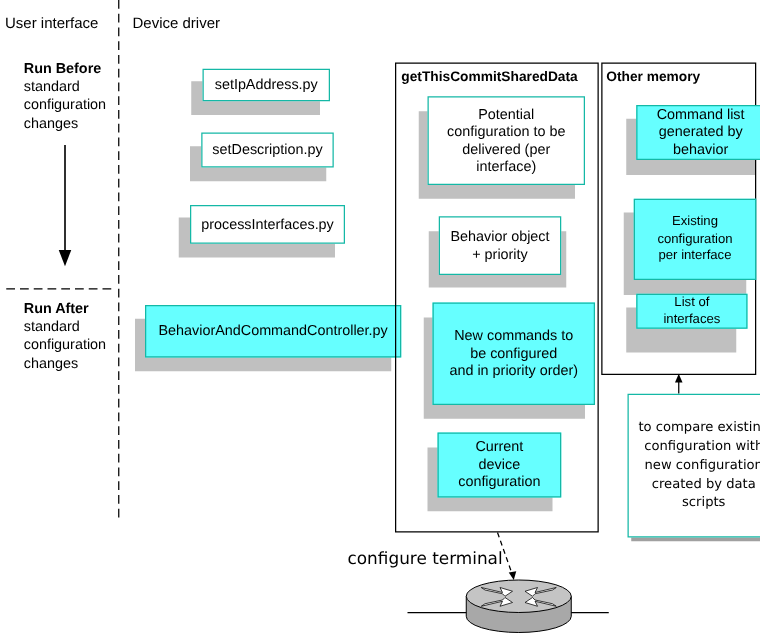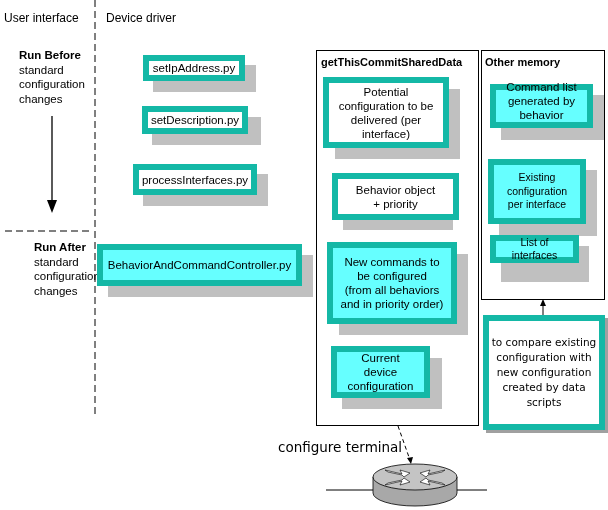--- a/index.html
+++ b/index.html
@@ -2,23 +2,23 @@
 <html><head>
   <meta charset="utf-8">
   <style>
     html, body { margin: 0; padding: 0; background: #ffffff; }
     body { width: 608px; height: 510px; position: relative; overflow: hidden;
            font-family: "Liberation Sans", sans-serif; color: #000; }
     .abs { position: absolute; }
     .hdr { font-weight: normal; font-size: 12px; }
     .side { font-size: 11.5px; line-height: 14.5px; }
     .shadow { position: absolute; background: #c0c0c0; }
-    .box { position: absolute; border: 6px solid #14b8a6; box-sizing: border-box;
+    .box { position: absolute; border: 1px solid #14b8a6; box-sizing: border-box;
            display: flex; align-items: center; justify-content: center;
-           text-align: center; font-size: 11.5px; line-height: 14px; background: #fff; }
+           text-align: center; font-size: 11.5px; line-height: 14px; background: #fff; margin-left: 19px; }
     .box.cyan { background: #66ffff; }
     .container { position: absolute; border: 1px solid #000; box-sizing: border-box; background: transparent; }
     .ctitle { position: absolute; font-weight: bold; font-size: 11px; white-space: nowrap; }
     .work { font-family: "DejaVu Sans", sans-serif; font-size: 10.5px; line-height: 15px;
             background: #fff; box-shadow: 3px 3px 0 #a0a0a0; padding: 0 2px; }
     .caption { font-family: "DejaVu Sans", sans-serif; font-size: 13.5px; white-space: nowrap; }
     svg { position: absolute; left: 0; top: 0; }
   </style>
 </head>
 <body>
@@ -60,21 +60,21 @@
 
 <div class="abs hdr" style="left:4px; top:11px;">User interface</div>
 <div class="abs hdr" style="left:106px; top:11px;">Device driver</div>
 
 <div class="abs side" style="left:19px; top:48px;">
   <div style="font-weight:bold;">Run Before</div>
   <div>standard</div>
   <div>configuration</div>
   <div>changes</div>
 </div>
-<div class="abs side" style="left:34px; top:240px;">
+<div class="abs side" style="left:19px; top:240px;">
   <div style="font-weight:bold;">Run After</div>
   <div>standard</div>
   <div>configuration</div>
   <div>changes</div>
 </div>
 
 <div class="shadow" style="left:153px; top:65px; width:103px; height:27px;"></div>
 <div class="box" style="left:143px; top:55px; width:102px; height:26px;">
   <span>setIpAddress.py</span>
 </div>
@@ -101,33 +101,32 @@
 <div class="box" style="left:323px; top:77px; width:126px; height:71px;">
   <div>
     <div>Potential</div>
     <div>configuration to be</div>
     <div>delivered (per</div>
     <div>interface)</div>
   </div>
 </div>
 
 <div class="shadow" style="left:343px; top:185px; width:110px; height:45px;"></div>
-<div class="box" style="left:332px; top:173px; width:127px; height:47px;">
+<div class="box" style="left:332px; top:173px; width:98px; height:47px;">
   <div>
     <div>Behavior object</div>
     <div>+ priority</div>
   </div>
 </div>
 
 <div class="shadow" style="left:339px; top:254px; width:129px; height:81px;"></div>
 <div class="box cyan" style="left:327px; top:242px; width:130px; height:82px;">
   <div>
     <div>New commands to</div>
     <div>be configured</div>
-    <div>(from all behaviors</div>
     <div>and in priority order)</div>
   </div>
 </div>
 
 <div class="shadow" style="left:342px; top:358px; width:100px; height:51px;"></div>
 <div class="box cyan" style="left:331px; top:346px; width:99px; height:52px;">
   <div>
     <div>Current</div>
     <div>device</div>
     <div>configuration</div>

